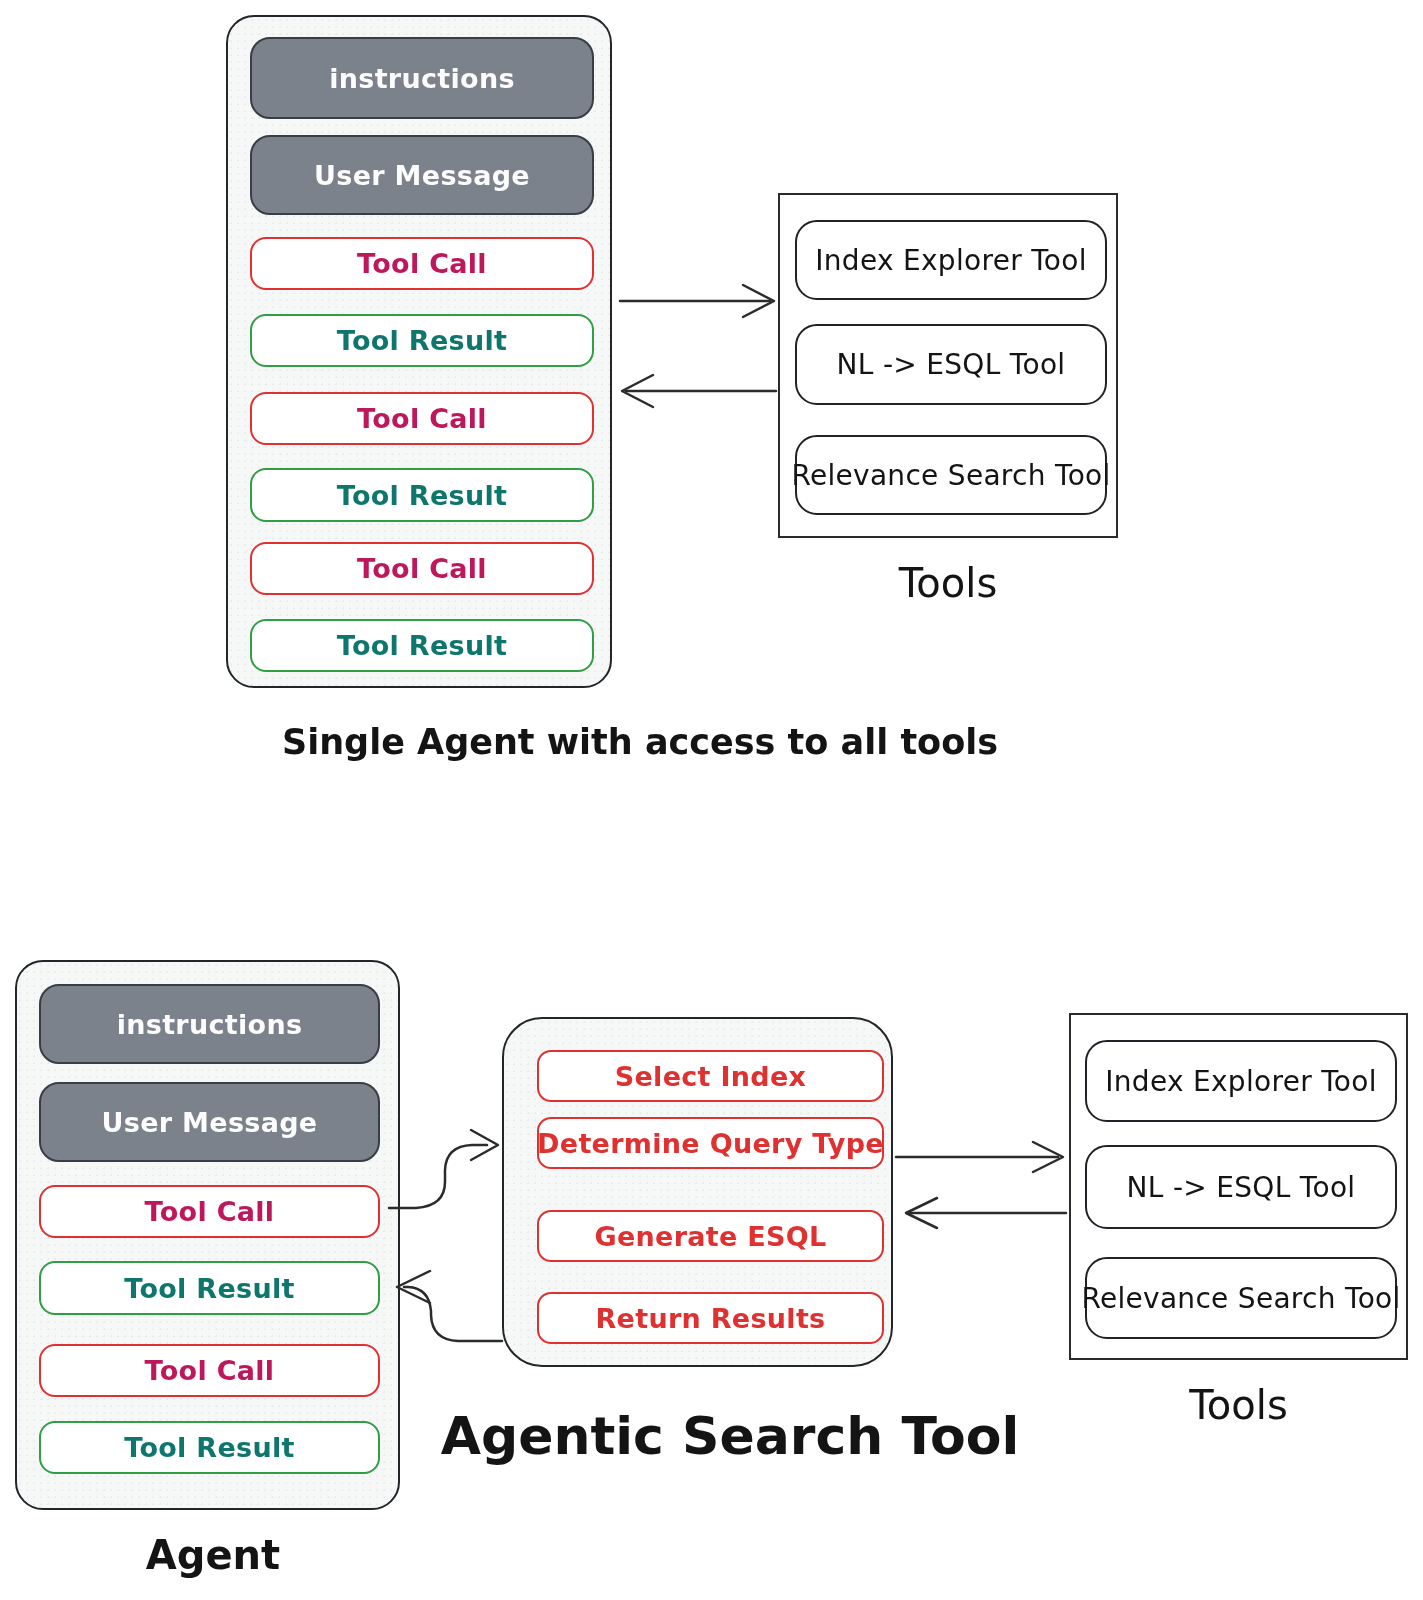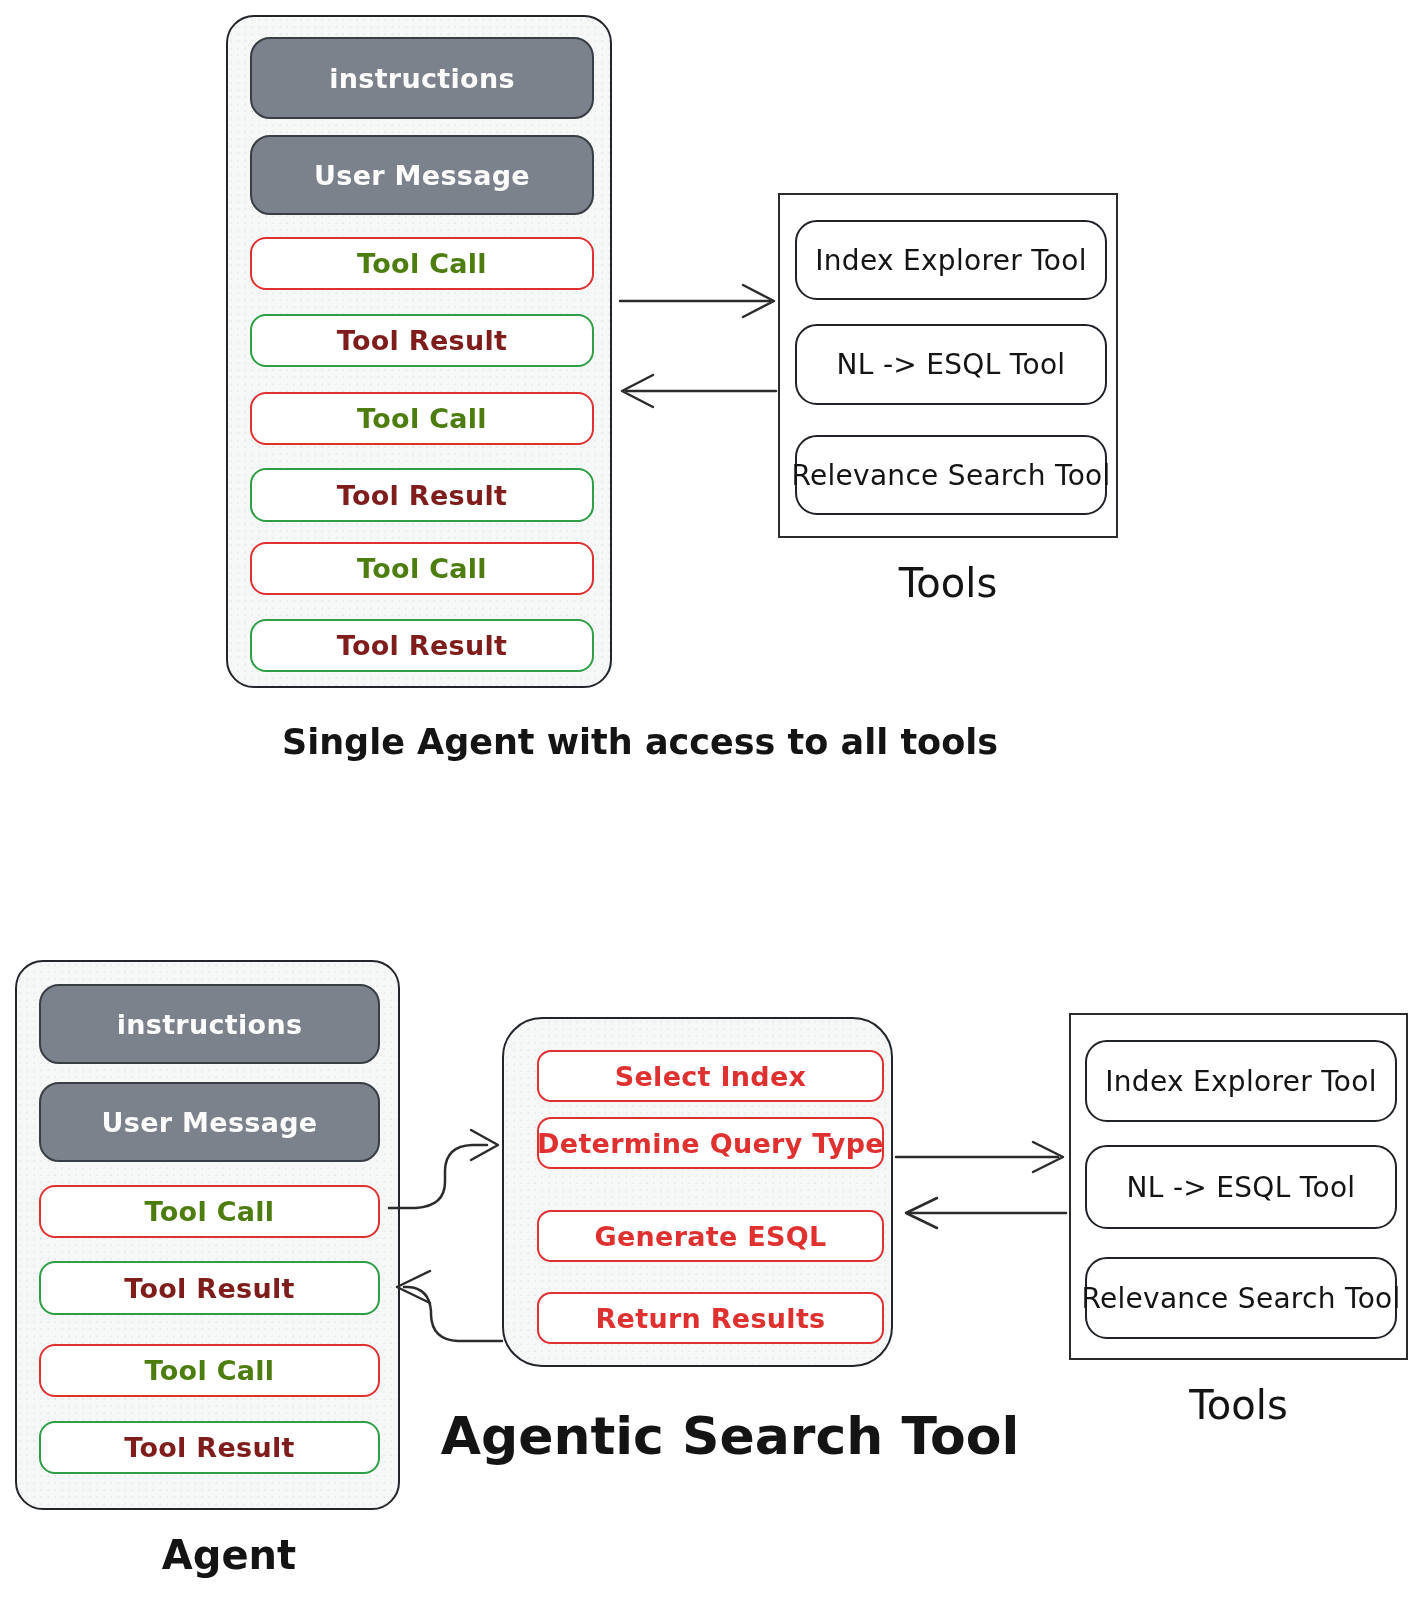--- a/index.html
+++ b/index.html
@@ -18,22 +18,22 @@
     position:absolute; box-sizing:border-box;
     background:#ffffff; border:2px solid #2b2b2b;
   }
   .msg, .tool-item, .step {
     position:absolute; box-sizing:border-box;
     display:flex; align-items:center; justify-content:center;
     text-align:center; letter-spacing:0.3px; white-space:nowrap;
   }
   .msg { border-radius:16px; font-size:27px; font-weight:600; }
   .msg.sys { background:#7b828b; color:#fcfcfc; border:2.5px solid #383e44; border-radius:20px; }
-  .msg.call { background:#ffffff; color:#4d7c0f; border:2px solid #e03131; }
-  .msg.result { background:#ffffff; color:#7f1d1d; border:2px solid #2f9e44; }
+  .msg.call { background:#ffffff; color:#be185d; border:2px solid #e03131; }
+  .msg.result { background:#ffffff; color:#0f766e; border:2px solid #2f9e44; }
   .tool-item {
     background:#ffffff; border:2.5px solid #1f2327; border-radius:22px;
     font-size:28px; font-weight:500; color:#141414;
   }
   .step {
     background:#ffffff; border:2px solid #e03131; border-radius:14px;
     font-size:27px; font-weight:600; color:#e03131;
   }
   .caption { position:absolute; text-align:center; color:#141414; }
   .caption.small { font-size:40px; font-weight:500; }
@@ -70,21 +70,21 @@
 
   <div class="panel" style="left:15px; top:960px; width:385px; height:550px;">
     <div class="msg sys" style="left:22px; top:22px;  width:341px; height:80px;">instructions</div>
     <div class="msg sys" style="left:22px; top:120px; width:341px; height:80px;">User Message</div>
     <div class="msg call" style="left:22px; top:223px; width:341px; height:53px;">Tool Call</div>
     <div class="msg result" style="left:22px; top:299px; width:341px; height:54px;">Tool Result</div>
     <div class="msg call" style="left:22px; top:382px; width:341px; height:53px;">Tool Call</div>
     <div class="msg result" style="left:22px; top:459px; width:341px; height:53px;">Tool Result</div>
   </div>
 
-  <div class="caption agent" style="left:64px; top:1532px; width:330px;">Agent</div>
+  <div class="caption agent" style="left:48px; top:1532px; width:330px;">Agent</div>
 
   <div class="panel" style="left:502px; top:1017px; width:391px; height:350px; border-radius:40px;padding-left:40px;">
     <div class="step" style="left:33px; top:31px;  width:347px; height:52px;">Select Index</div>
     <div class="step" style="left:33px; top:98px; width:347px; height:52px;">Determine Query Type</div>
     <div class="step" style="left:33px; top:273px; width:347px; height:52px;">Return Results</div>
     <div class="step" style="left:33px; top:191px; width:347px; height:52px;">Generate ESQL</div>
   </div>
 
   <div class="caption big" style="left:430px; top:1406px; width:600px;">Agentic Search Tool</div>
 

